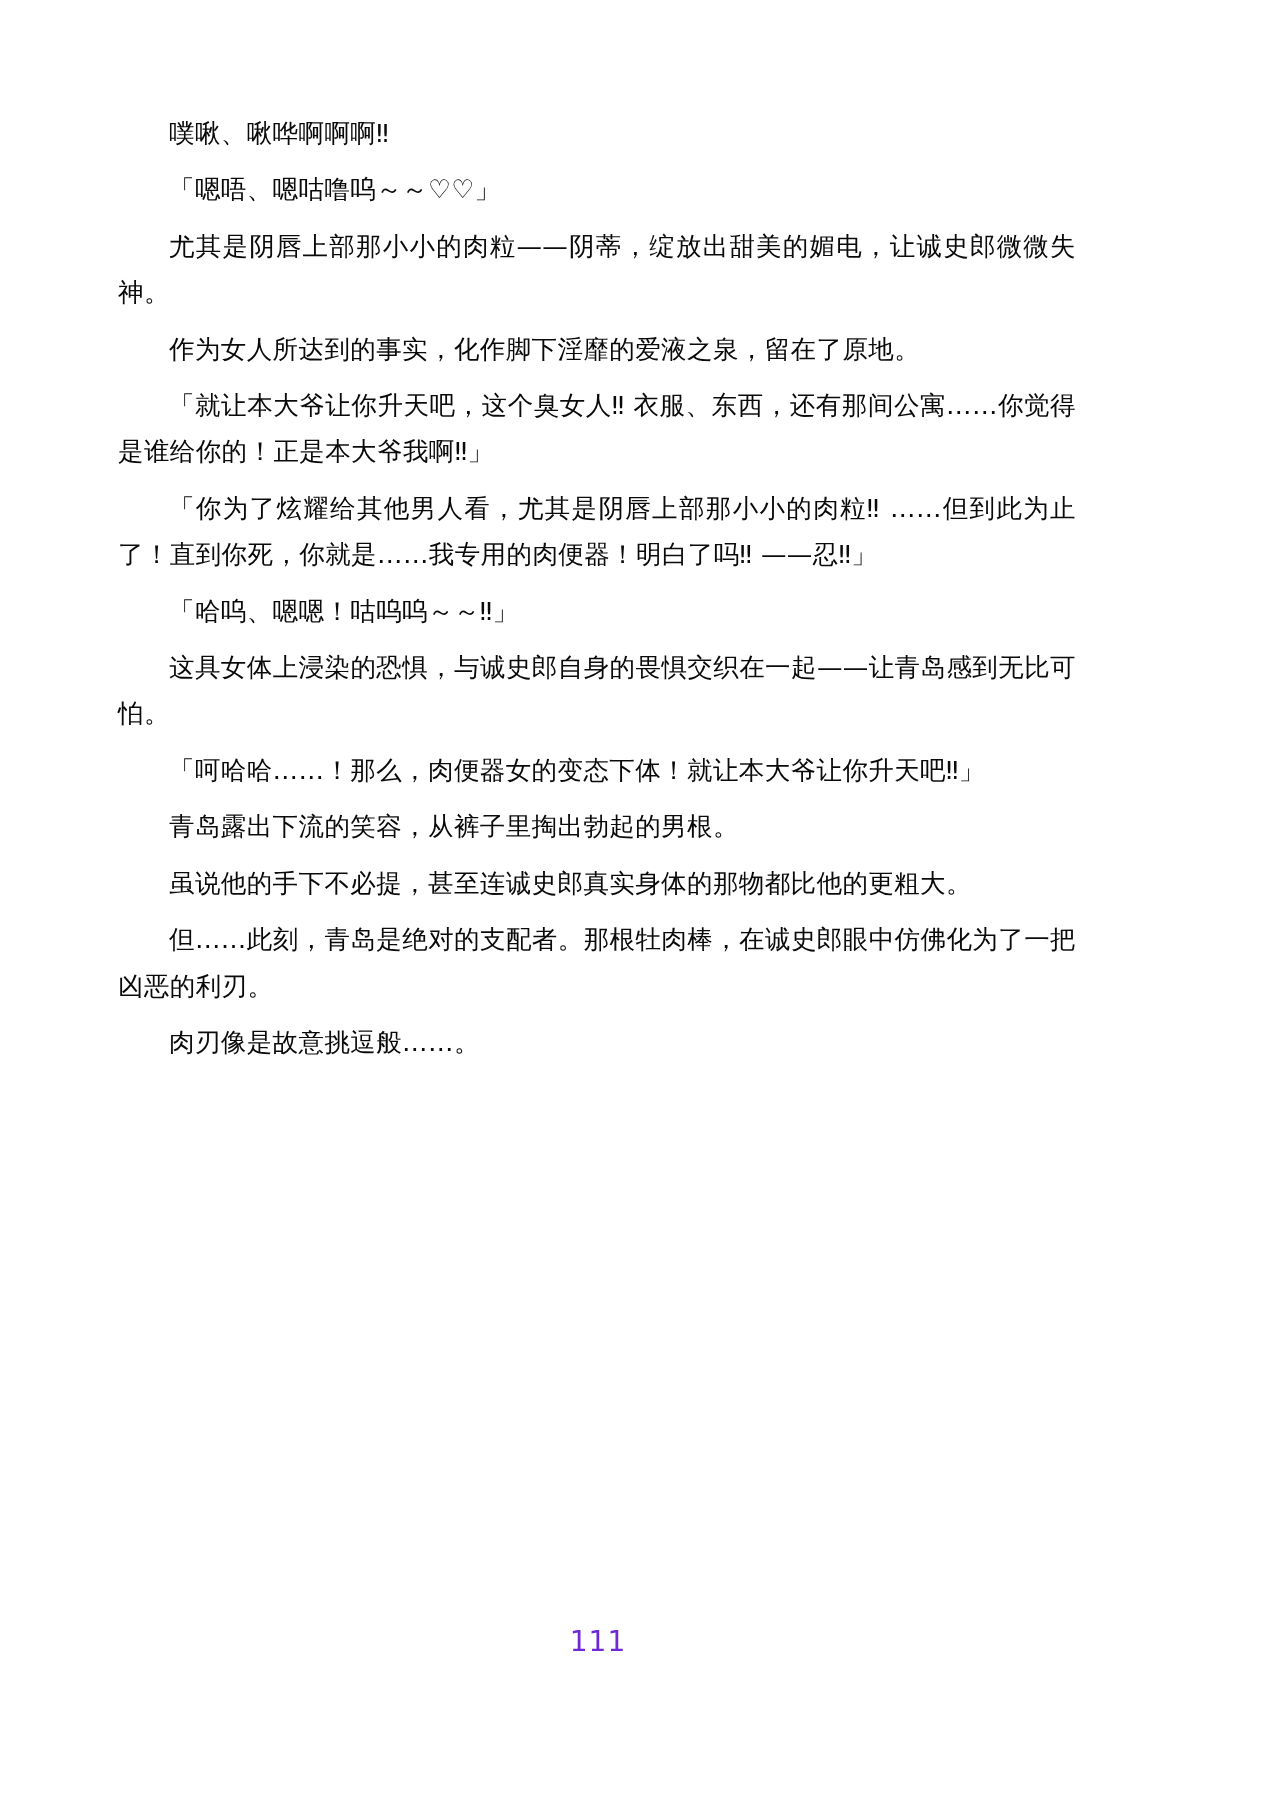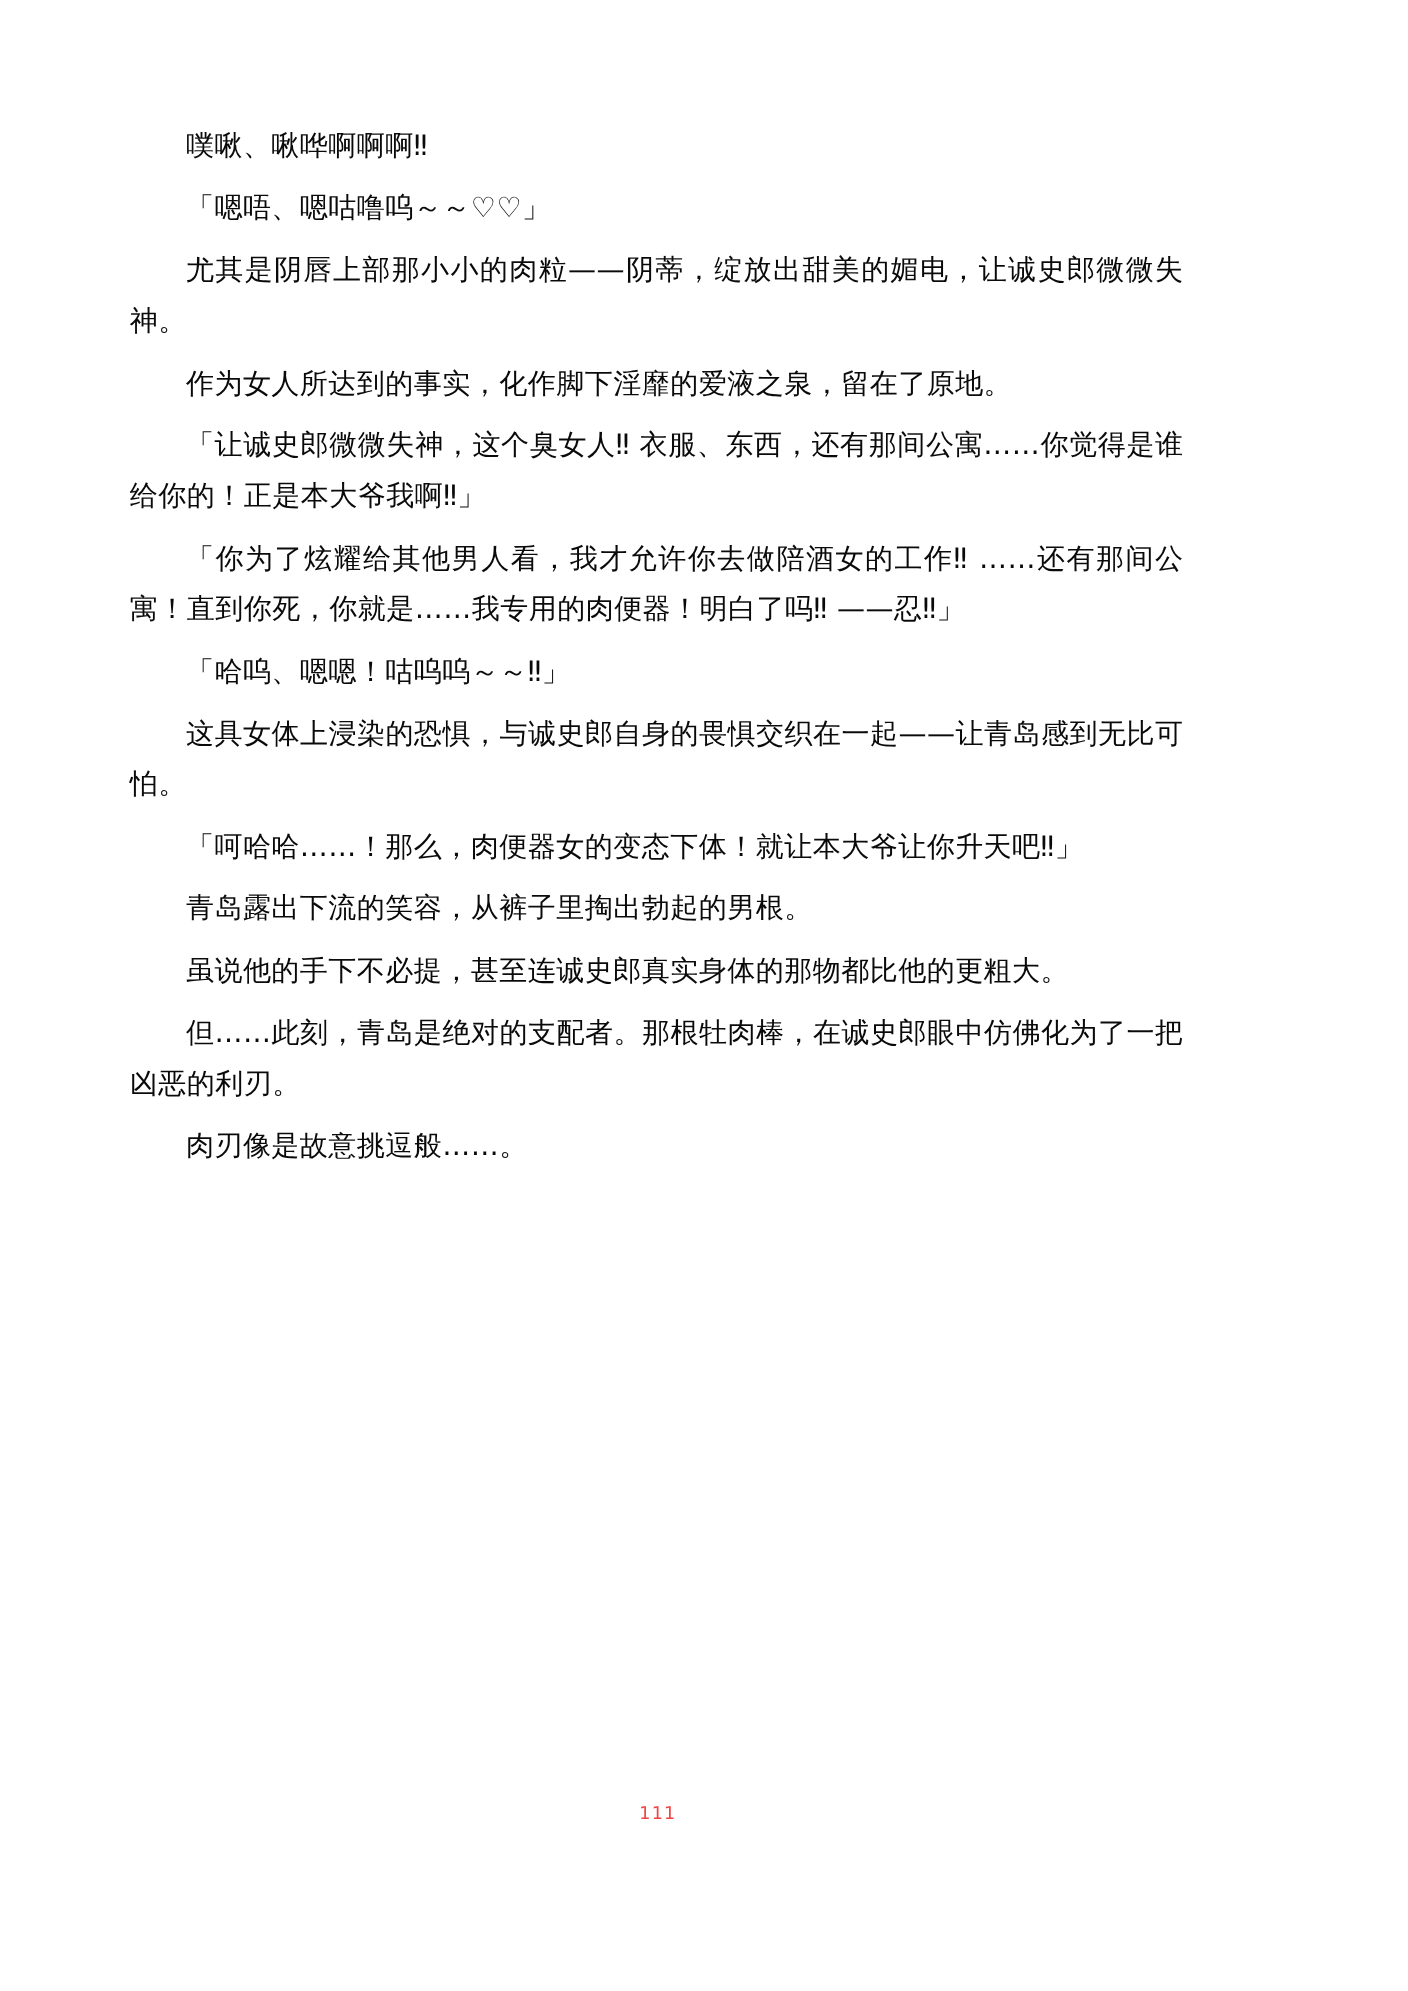--- a/index.html
+++ b/index.html
@@ -38,36 +38,36 @@
   }
   .p-noindent {
     text-indent: 0;
   }
   .page-number {
     position: absolute;
     left: 0;
     right: 0;
     bottom: 152px;
     text-align: center;
-    font-size: 16px;
-    color: #ef4444;
+    font-size: 28px;
+    color: #6d28d9;
     letter-spacing: 1px;
   }
 </style>
 </head>
 <body>
 
 <div class="page">
   <div class="body-text">
     <p class="p-indent">噗啾、啾哗啊啊啊‼</p>
     <p class="p-indent">「嗯唔、嗯咕噜呜～～♡♡」</p>
     <p class="p-indent">尤其是阴唇上部那小小的肉粒——阴蒂，绽放出甜美的媚电，让诚史郎微微失神。</p>
     <p class="p-indent">作为女人所达到的事实，化作脚下淫靡的爱液之泉，留在了原地。</p>
-    <p class="p-indent">「让诚史郎微微失神，这个臭女人‼ 衣服、东西，还有那间公寓……你觉得是谁给你的！正是本大爷我啊‼」</p>
-    <p class="p-indent">「你为了炫耀给其他男人看，我才允许你去做陪酒女的工作‼ ……还有那间公寓！直到你死，你就是……我专用的肉便器！明白了吗‼ ——忍‼」</p>
+    <p class="p-indent">「就让本大爷让你升天吧，这个臭女人‼ 衣服、东西，还有那间公寓……你觉得是谁给你的！正是本大爷我啊‼」</p>
+    <p class="p-indent">「你为了炫耀给其他男人看，尤其是阴唇上部那小小的肉粒‼ ……但到此为止了！直到你死，你就是……我专用的肉便器！明白了吗‼ ——忍‼」</p>
     <p class="p-indent">「哈呜、嗯嗯！咕呜呜～～‼」</p>
     <p class="p-indent">这具女体上浸染的恐惧，与诚史郎自身的畏惧交织在一起——让青岛感到无比可怕。</p>
     <p class="p-indent">「呵哈哈……！那么，肉便器女的变态下体！就让本大爷让你升天吧‼」</p>
     <p class="p-indent">青岛露出下流的笑容，从裤子里掏出勃起的男根。</p>
     <p class="p-indent">虽说他的手下不必提，甚至连诚史郎真实身体的那物都比他的更粗大。</p>
     <p class="p-indent">但……此刻，青岛是绝对的支配者。那根牡肉棒，在诚史郎眼中仿佛化为了一把凶恶的利刃。</p>
     <p class="p-indent">肉刃像是故意挑逗般……。</p>
   </div>
   <div class="page-number">111</div>
 </div>

